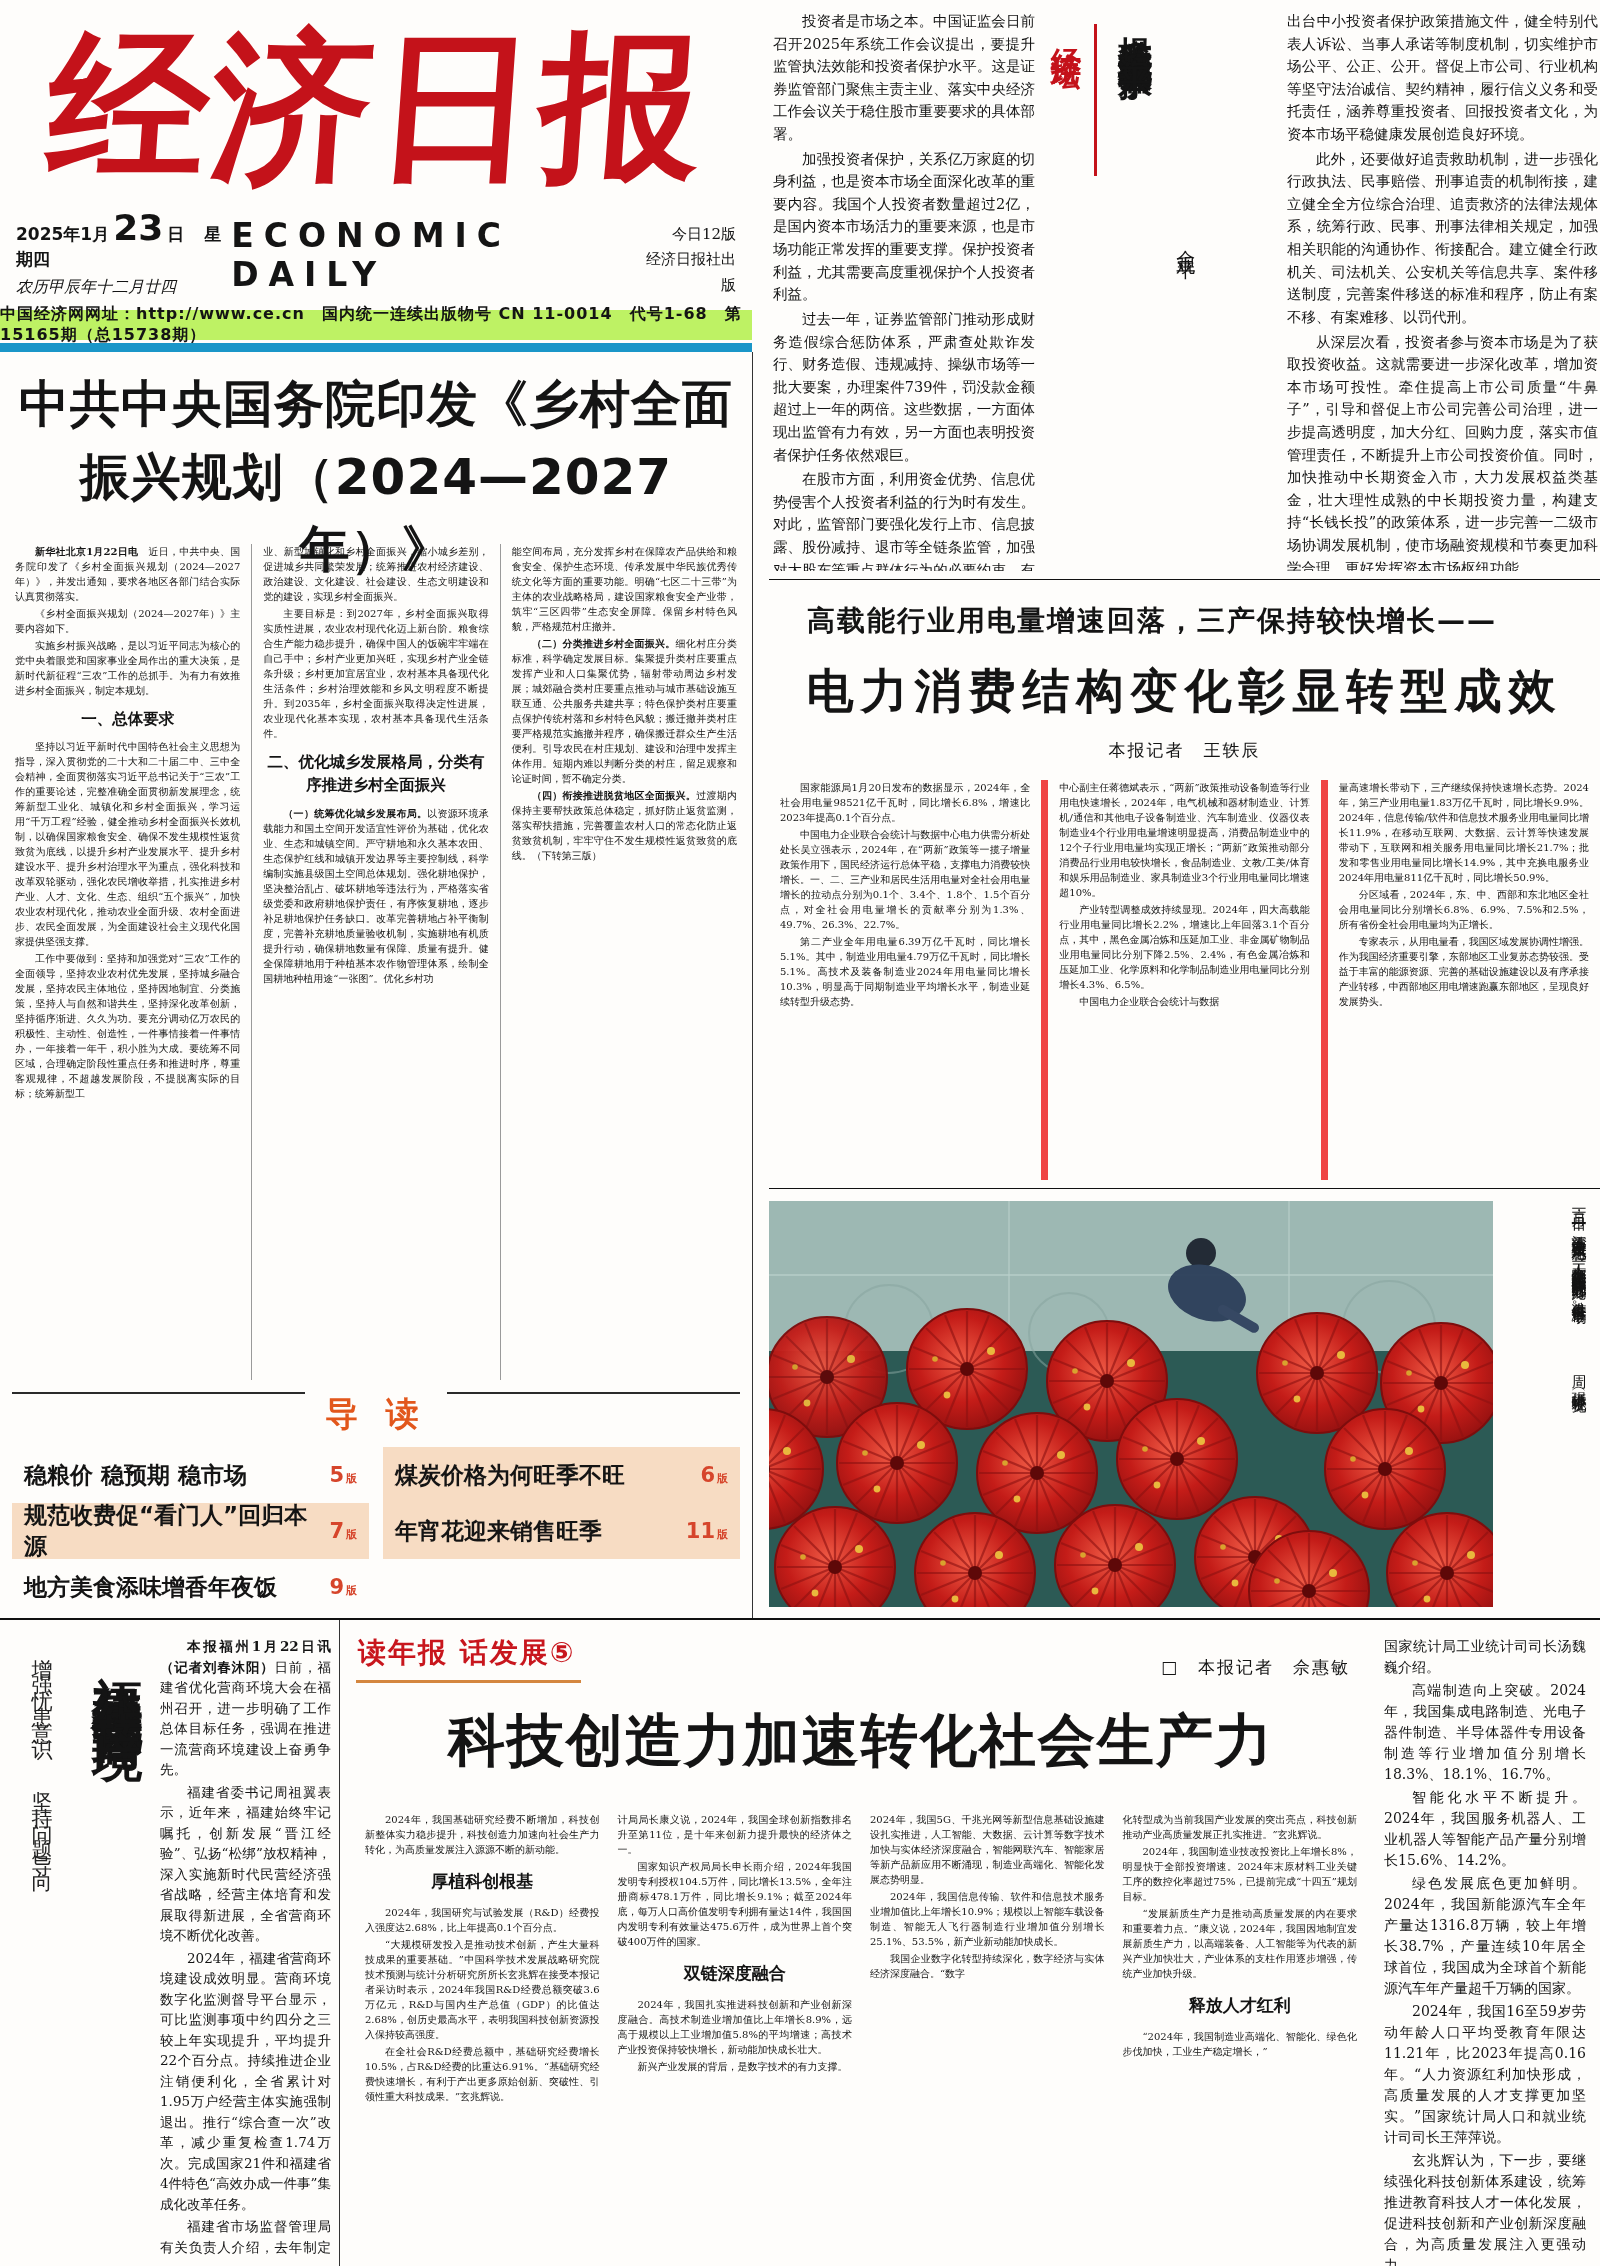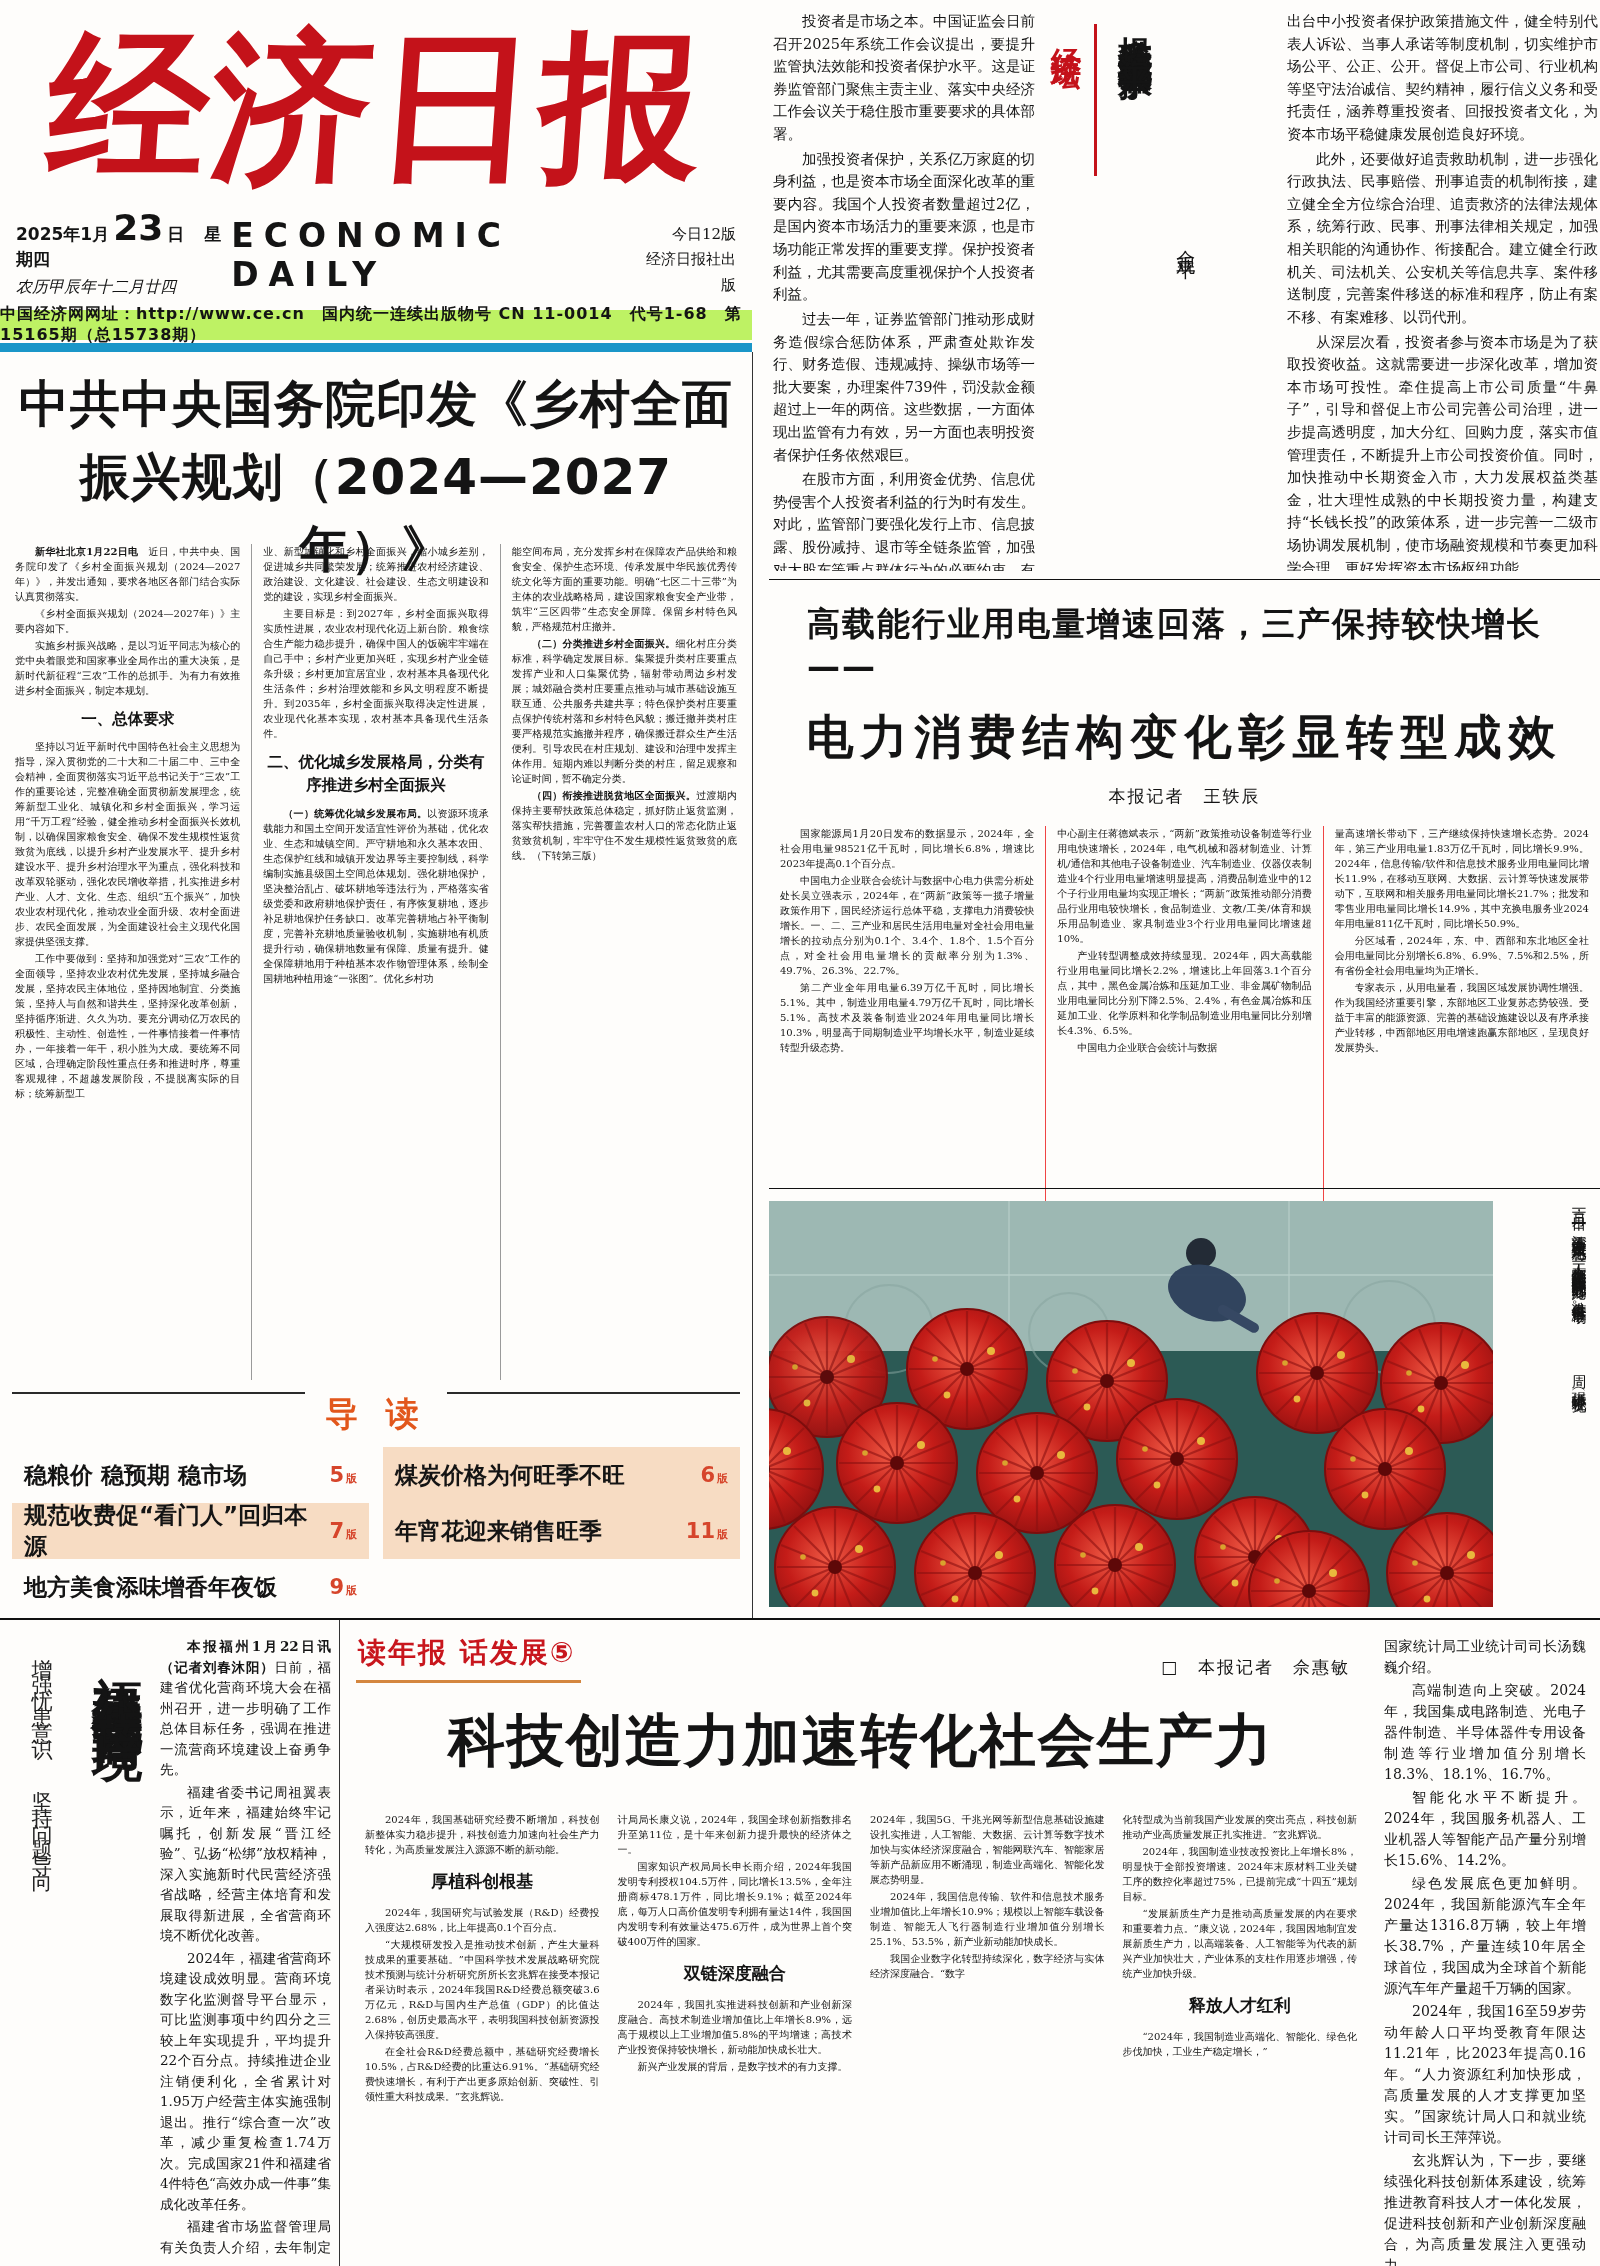--- a/index.html
+++ b/index.html
@@ -67,26 +67,26 @@
   .v{ writing-mode:vertical-rl; text-orientation:upright; }
   .ef-label{ color:#c4121a; font-family:"DejaVu Sans",sans-serif; font-weight:900; font-size:30px;
              height:152px; margin-top:14px; border-right:3px solid #c4121a; padding-right:8px; letter-spacing:4px; }
   .ef-headline{ font-family:"DejaVu Sans",sans-serif; font-weight:900; font-size:34px; height:562px;
                 line-height:1.55; letter-spacing:2px; }
   .ef-author{ font-size:19px; height:200px; margin-top:225px; letter-spacing:6px; }
   .ef-col .blk{ font-size:14.5px; line-height:1.56; }
 
   
   .power{ height:608px; padding-top:22px; }
-  .p-kicker{ font-family:"DejaVu Sans",sans-serif; font-weight:bold; font-size:33px; padding-left:38px; letter-spacing:2px; }
+  .p-kicker{ font-family:"DejaVu Sans",sans-serif; font-weight:bold; font-size:28px; padding-left:38px; letter-spacing:2px; }
   .p-headline{ font-weight:900; font-size:47px; text-align:center; letter-spacing:7px; margin-top:20px; }
   .p-byline{ text-align:center; font-size:17px; margin-top:16px; letter-spacing:2px; }
   .cols-p{ display:flex; height:400px; margin-top:18px; }
   .pcol{ flex:1; padding:0 11px; overflow:hidden; }
-  .pcol + .pcol{ border-left:1px solid #ef4444; }
+  .pcol + .pcol{ border-left:7px solid #ef4444; }
 
   
   .photo-row{ flex:1; border-top:1px solid #111; padding-top:12px; display:flex; gap:12px; }
   .photo-box{ width:724px; height:406px; flex:none; }
   .photo-cap{ width:88px; height:406px; font-size:15px; line-height:1.95; letter-spacing:1px; }
   .photo-cap .credit{ margin-top:30px; }
 
   
   .bottom-band{ display:flex; height:648px; border-top:2px solid #111; }
   .fujian{ width:340px; flex:none; display:flex; border-right:1px solid #333; padding:16px 8px 10px 10px; gap:8px; }

